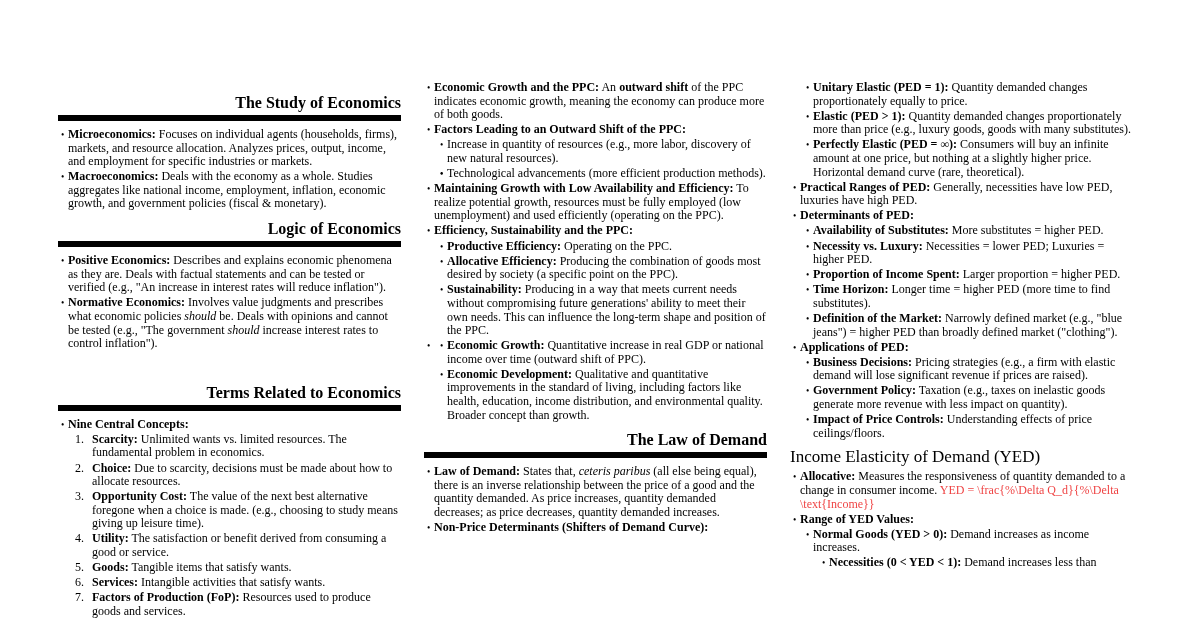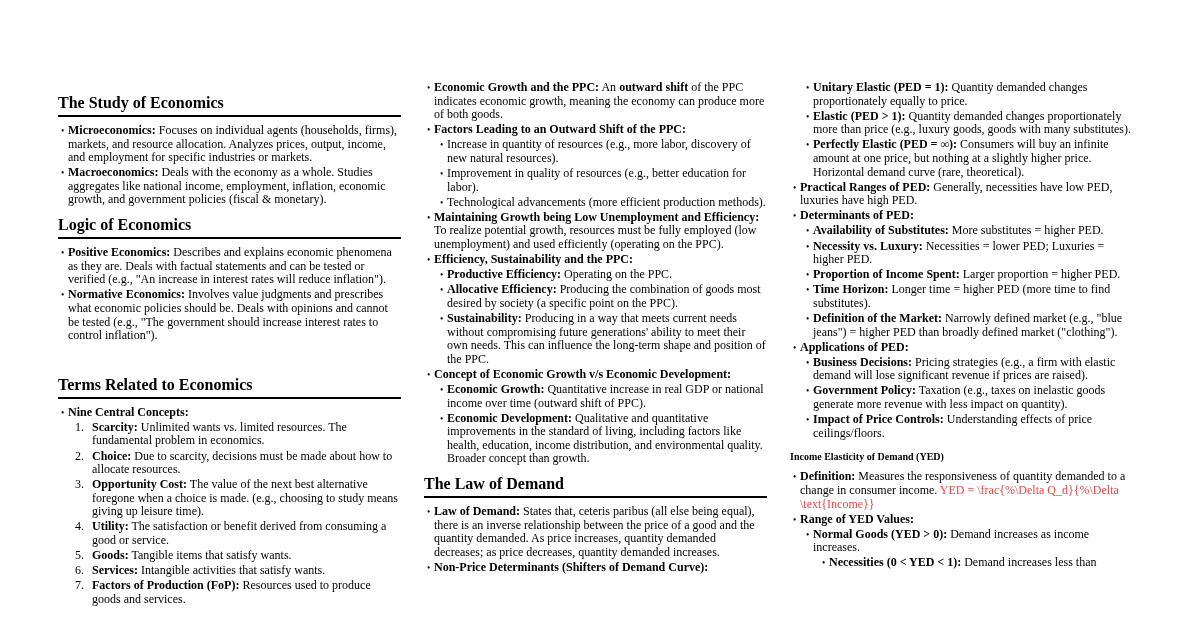--- a/index.html
+++ b/index.html
@@ -7,39 +7,40 @@
     width: 1191px; height: 626px; overflow: hidden; position: relative;
     font-family: "Liberation Serif", "DejaVu Serif", serif;
     font-size: 12px; line-height: 13.6px;
   }
   .col { position: absolute; top: 81px; width: 343px; }
   #col1 { left: 58px; }
   #col2 { left: 424px; }
   #col3 { left: 790px; }
   .h2 {
     font-size: 16px; font-weight: bold; line-height: 19px;
-    border-bottom: 2px solid #22c55e; padding-bottom: 3px;
+    border-bottom: 6px solid #22c55e; padding-bottom: 3px;
     margin: 8px 0 7px 0;
+    text-align: right;
   }
   .col > .h2:first-child { margin-top: 12px; }
-  .h3 { font-size: 10px; font-weight: bold; line-height: 16px; margin: 9px 0 5px 0; }
+  .h3 { font-size: 17px; font-weight: normal; line-height: 16px; margin: 9px 0 5px 0; }
   .item { position: relative; margin-top: 1.5px; }
   .col > .item:first-child { margin-top: 0; }
   .l0 { padding-left: 10px; }
   .l1 { padding-left: 23px; }
   .l1.num { padding-left: 34px; }
   .l2 { padding-left: 39px; }
   .marker { position: absolute; top: 0; }
   .l0 > .marker { left: 3px; }
   .l1 > .marker { left: 16px; }
   .l1.num > .marker { left: 17px; }
   .l2 > .marker { left: 32px; }
   .marker.dot { font-size: 9.5px; top: 1px; }
   .b { font-weight: bold; }
-  .i { }
+  .i { font-style: italic; }
 </style>
 </head>
 <body style="background: rgb(255, 255, 255); color: rgb(0, 0, 0);">
 
 <div class="col" id="col1">
     <div class="h2" style="border-bottom-color: rgb(0, 0, 0);">The Study of Economics</div>
     <div class="item l0"><span class="marker dot">•</span><span class="b ">Microeconomics:</span><span class=""> Focuses on individual agents (households, firms), markets, and resource allocation. Analyzes prices, output, income, and employment for specific industries or markets.</span></div>
     <div class="item l0"><span class="marker dot">•</span><span class="b ">Macroeconomics:</span><span class=""> Deals with the economy as a whole. Studies aggregates like national income, employment, inflation, economic growth, and government policies (fiscal &amp; monetary).</span></div>
     <div class="h2" style="border-bottom-color: rgb(0, 0, 0);">Logic of Economics</div>
     <div class="item l0"><span class="marker dot">•</span><span class="b ">Positive Economics:</span><span class=""> Describes and explains economic phenomena as they are. Deals with factual statements and can be tested or verified (e.g., "An increase in interest rates will reduce inflation").</span></div>
@@ -51,28 +52,28 @@
     <div class="item l1 num"><span class="marker">3.</span><span class="b ">Opportunity Cost:</span><span class=""> The value of the next best alternative foregone when a choice is made. (e.g., choosing to study means giving up leisure time).</span></div>
     <div class="item l1 num"><span class="marker">4.</span><span class="b ">Utility:</span><span class=""> The satisfaction or benefit derived from consuming a good or service.</span></div>
     <div class="item l1 num"><span class="marker">5.</span><span class="b ">Goods:</span><span class=""> Tangible items that satisfy wants.</span></div>
     <div class="item l1 num"><span class="marker">6.</span><span class="b ">Services:</span><span class=""> Intangible activities that satisfy wants.</span></div>
     <div class="item l1 num"><span class="marker">7.</span><span class="b ">Factors of Production (FoP):</span><span class=""> Resources used to produce goods and services.</span></div>
   </div>
 <div class="col" id="col2">
     <div class="item l0"><span class="marker dot">•</span><span class="b ">Economic Growth and the PPC:</span><span class=""> An </span><span class="b ">outward shift</span><span class=""> of the PPC indicates economic growth, meaning the economy can produce more of both goods.</span></div>
     <div class="item l0"><span class="marker dot">•</span><span class="b ">Factors Leading to an Outward Shift of the PPC:</span></div>
     <div class="item l1"><span class="marker dot">•</span><span class="">Increase in quantity of resources (e.g., more labor, discovery of new natural resources).</span></div>
-    <div class="item l1"><span class="marker dot">•</span><span class="">Improvement in quality of resources (e.g., better education for labor).</span></div>
+    <div class="item l1"><span class="marker dot">•</span></div>
     <div class="item l1"><span class="marker dot">•</span><span class="">Technological advancements (more efficient production methods).</span></div>
-    <div class="item l0"><span class="marker dot">•</span><span class="b ">Maintaining Growth being Low Unemployment and Efficiency:</span><span class=""> To realize potential growth, resources must be fully employed (low unemployment) and used efficiently (operating on the PPC).</span></div>
+    <div class="item l0"><span class="marker dot">•</span><span class="b ">Maintaining Growth with Low Availability and Efficiency:</span><span class=""> To realize potential growth, resources must be fully employed (low unemployment) and used efficiently (operating on the PPC).</span></div>
     <div class="item l0"><span class="marker dot">•</span><span class="b ">Efficiency, Sustainability and the PPC:</span></div>
     <div class="item l1"><span class="marker dot">•</span><span class="b ">Productive Efficiency:</span><span class=""> Operating on the PPC.</span></div>
     <div class="item l1"><span class="marker dot">•</span><span class="b ">Allocative Efficiency:</span><span class=""> Producing the combination of goods most desired by society (a specific point on the PPC).</span></div>
     <div class="item l1"><span class="marker dot">•</span><span class="b ">Sustainability:</span><span class=""> Producing in a way that meets current needs without compromising future generations' ability to meet their own needs. This can influence the long-term shape and position of the PPC.</span></div>
-    <div class="item l0"><span class="marker dot">•</span><span class="b ">Concept of Economic Growth v/s Economic Development:</span></div>
+    <div class="item l0"><span class="marker dot">•</span></div>
     <div class="item l1"><span class="marker dot">•</span><span class="b ">Economic Growth:</span><span class=""> Quantitative increase in real GDP or national income over time (outward shift of PPC).</span></div>
     <div class="item l1"><span class="marker dot">•</span><span class="b ">Economic Development:</span><span class=""> Qualitative and quantitative improvements in the standard of living, including factors like health, education, income distribution, and environmental quality. Broader concept than growth.</span></div>
     <div class="h2" style="border-bottom-color: rgb(0, 0, 0);">The Law of Demand</div>
     <div class="item l0"><span class="marker dot">•</span><span class="b ">Law of Demand:</span><span class=""> States that, </span><span class="i ">ceteris paribus</span><span class=""> (all else being equal), there is an inverse relationship between the price of a good and the quantity demanded. As price increases, quantity demanded decreases; as price decreases, quantity demanded increases.</span></div>
     <div class="item l0"><span class="marker dot">•</span><span class="b ">Non-Price Determinants (Shifters of Demand Curve):</span></div>
   </div>
 <div class="col" id="col3">
     <div class="item l1"><span class="marker dot">•</span><span class="b ">Unitary Elastic (PED = 1):</span><span class=""> Quantity demanded changes proportionately equally to price.</span></div>
     <div class="item l1"><span class="marker dot">•</span><span class="b ">Elastic (PED &gt; 1):</span><span class=""> Quantity demanded changes proportionately more than price (e.g., luxury goods, goods with many substitutes).</span></div>
     <div class="item l1"><span class="marker dot">•</span><span class="b ">Perfectly Elastic (PED = ∞):</span><span class=""> Consumers will buy an infinite amount at one price, but nothing at a slightly higher price. Horizontal demand curve (rare, theoretical).</span></div>
@@ -81,17 +82,17 @@
     <div class="item l1"><span class="marker dot">•</span><span class="b ">Availability of Substitutes:</span><span class=""> More substitutes = higher PED.</span></div>
     <div class="item l1"><span class="marker dot">•</span><span class="b ">Necessity vs. Luxury:</span><span class=""> Necessities = lower PED; Luxuries = higher PED.</span></div>
     <div class="item l1"><span class="marker dot">•</span><span class="b ">Proportion of Income Spent:</span><span class=""> Larger proportion = higher PED.</span></div>
     <div class="item l1"><span class="marker dot">•</span><span class="b ">Time Horizon:</span><span class=""> Longer time = higher PED (more time to find substitutes).</span></div>
     <div class="item l1"><span class="marker dot">•</span><span class="b ">Definition of the Market:</span><span class=""> Narrowly defined market (e.g., "blue jeans") = higher PED than broadly defined market ("clothing").</span></div>
     <div class="item l0"><span class="marker dot">•</span><span class="b ">Applications of PED:</span></div>
     <div class="item l1"><span class="marker dot">•</span><span class="b ">Business Decisions:</span><span class=""> Pricing strategies (e.g., a firm with elastic demand will lose significant revenue if prices are raised).</span></div>
     <div class="item l1"><span class="marker dot">•</span><span class="b ">Government Policy:</span><span class=""> Taxation (e.g., taxes on inelastic goods generate more revenue with less impact on quantity).</span></div>
     <div class="item l1"><span class="marker dot">•</span><span class="b ">Impact of Price Controls:</span><span class=""> Understanding effects of price ceilings/floors.</span></div>
     <div class="h3">Income Elasticity of Demand (YED)</div>
-    <div class="item l0"><span class="marker dot">•</span><span class="b ">Definition:</span><span class=""> Measures the responsiveness of quantity demanded to a change in consumer income. </span><span class="" style="color: #ef4444;">YED = \frac{%\Delta Q_d}{%\Delta \text{Income}}</span></div>
+    <div class="item l0"><span class="marker dot">•</span><span class="b ">Allocative:</span><span class=""> Measures the responsiveness of quantity demanded to a change in consumer income. </span><span class="" style="color: #ef4444;">YED = \frac{%\Delta Q_d}{%\Delta \text{Income}}</span></div>
     <div class="item l0"><span class="marker dot">•</span><span class="b ">Range of YED Values:</span></div>
     <div class="item l1"><span class="marker dot">•</span><span class="b ">Normal Goods (YED &gt; 0):</span><span class=""> Demand increases as income increases.</span></div>
     <div class="item l2"><span class="marker dot">•</span><span class="b ">Necessities (0 &lt; YED &lt; 1):</span><span class=""> Demand increases less than</span></div>
   </div>
 
 </body></html>

